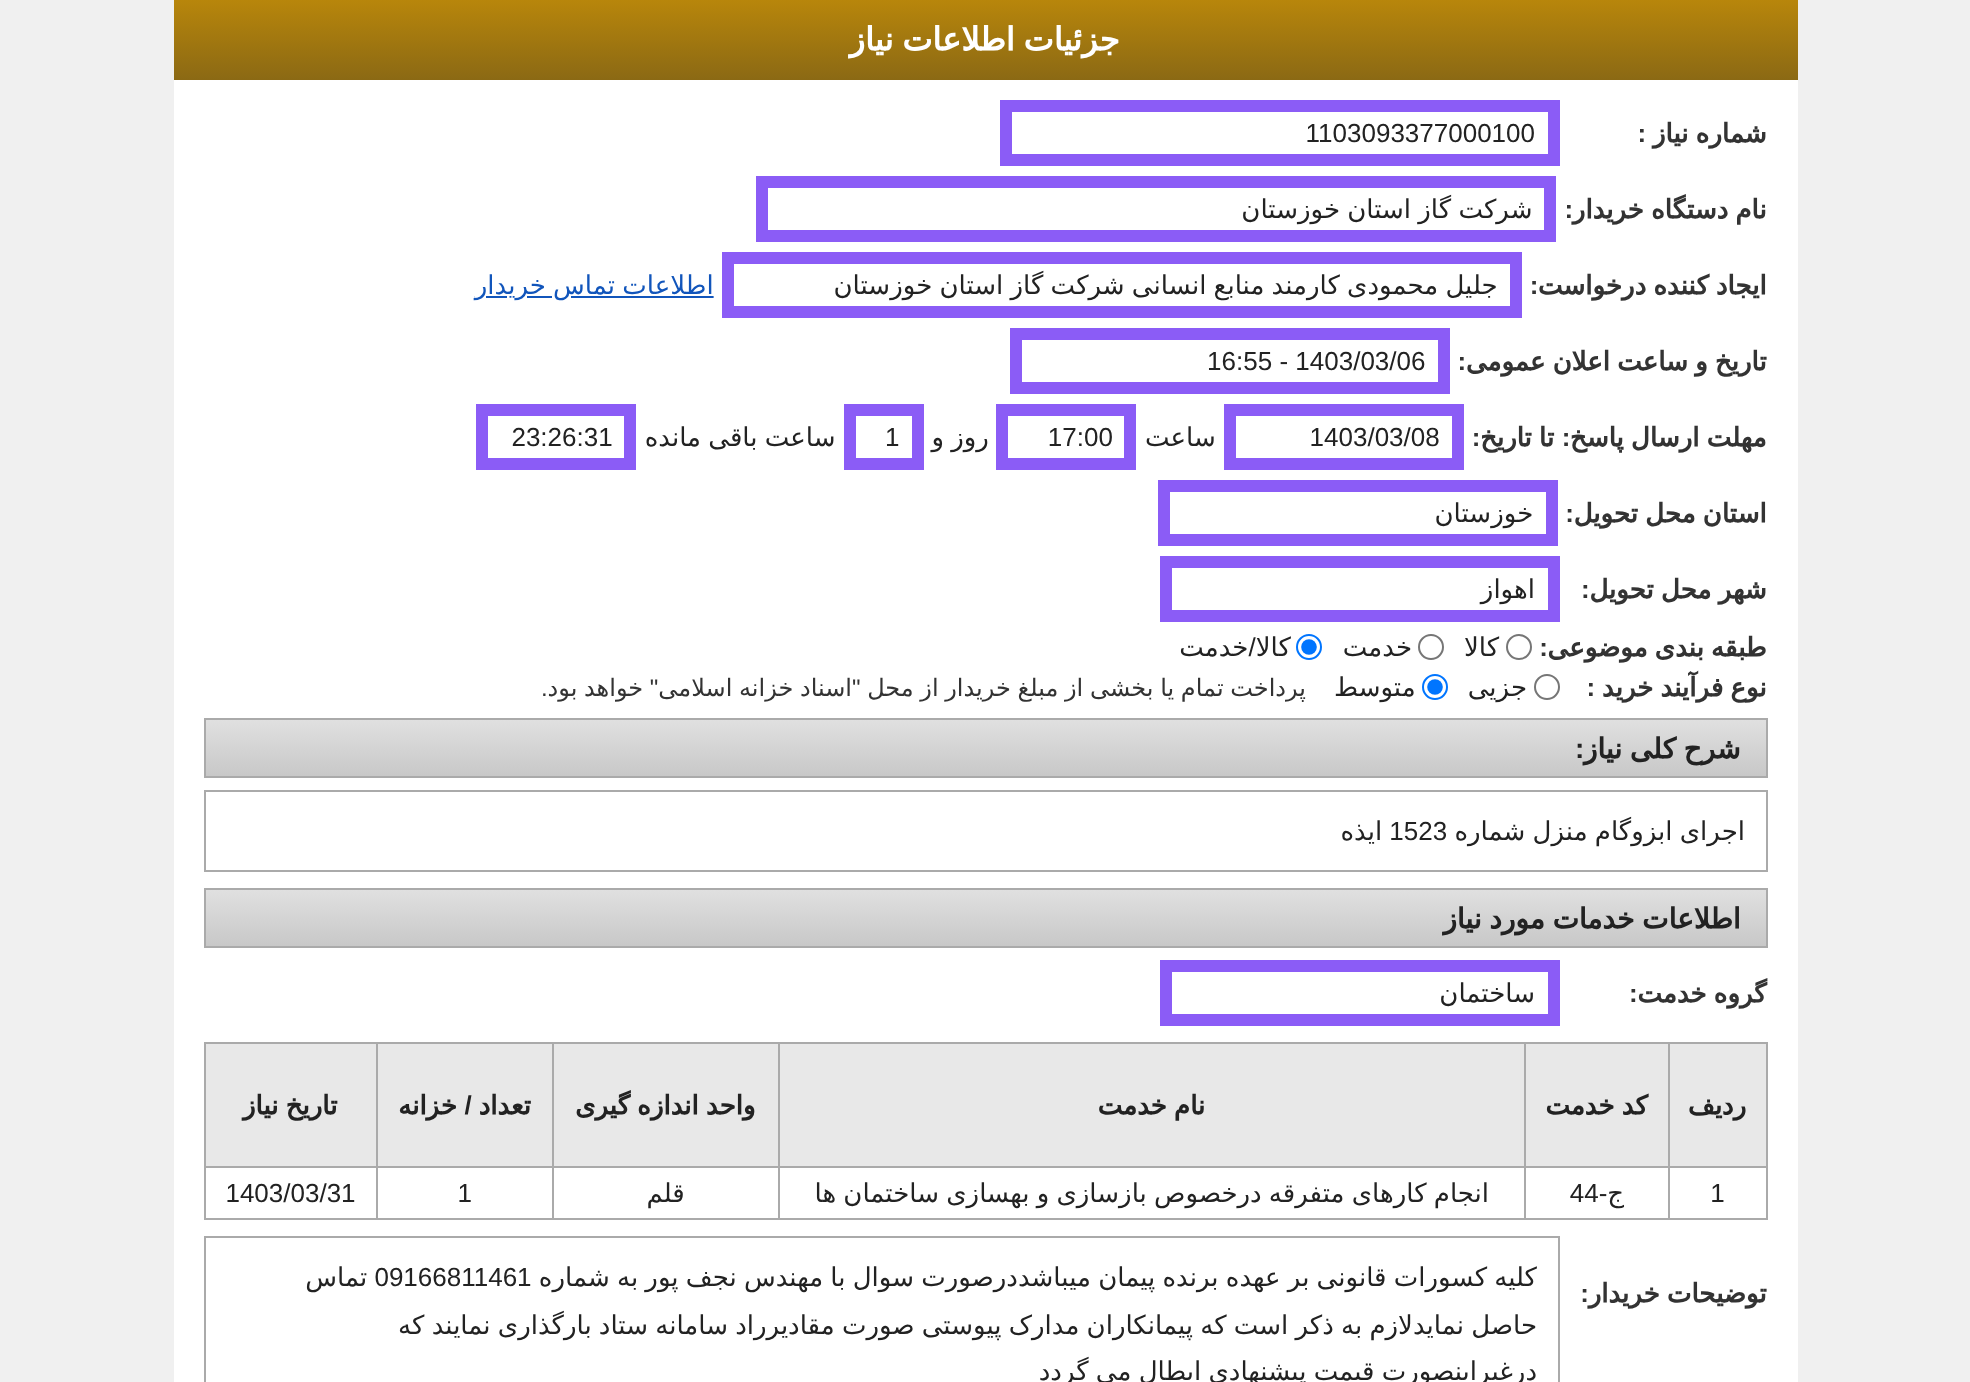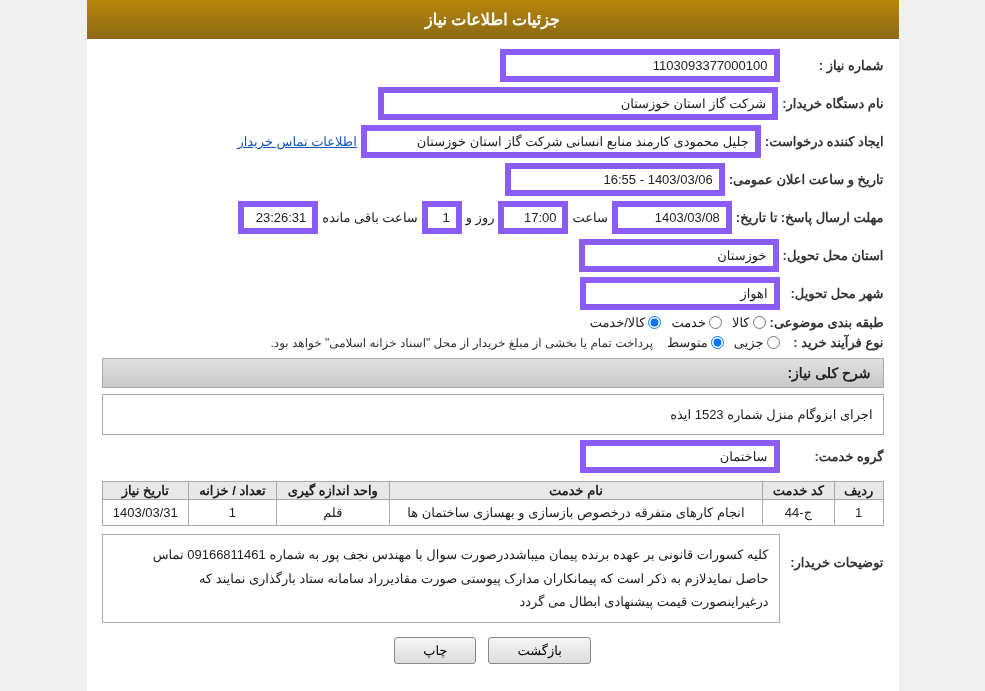--- a/index.html
+++ b/index.html
@@ -72,21 +72,21 @@
       cursor: pointer;
     }
     .services-table {
       width: 100%;
       border-collapse: collapse;
       margin: 8px 0;
     }
     .services-table th {
       background: #e8e8e8;
       border: 1px solid #aaa;
-      padding: 1px 8px;
+      padding: 23px 8px;
       font-weight: bold;
       font-size: 13px;
     }
     .services-table td {
       border: 1px solid #aaa;
       padding: 5px 8px;
       text-align: center;
       font-size: 13px;
     }
     .notes-box {
@@ -211,20 +211,21 @@
 
     <div class="section-title">شرح کلی نیاز:</div>
     <div class="row-info">
       <div class="relative-wrap" style="width:100%; display:flex; align-items:flex-start; gap:6px;">
         <div style="width:100%;">
           <div class="notes-box" style="min-height:40px;">اجرای ابزوگام منزل شماره 1523 ایذه</div>
         </div>
       </div>
     </div>
 
+    <div class="section-title">اطلاعات خدمات مورد نیاز</div>
 
     <div class="row-info">
       <span class="label-cell">گروه خدمت:</span>
       <div class="value-box" style="min-width:200px;">ساختمان</div>
     </div>
 
     <table class="services-table">
       <thead>
         <tr>
           <th>ردیف</th>

